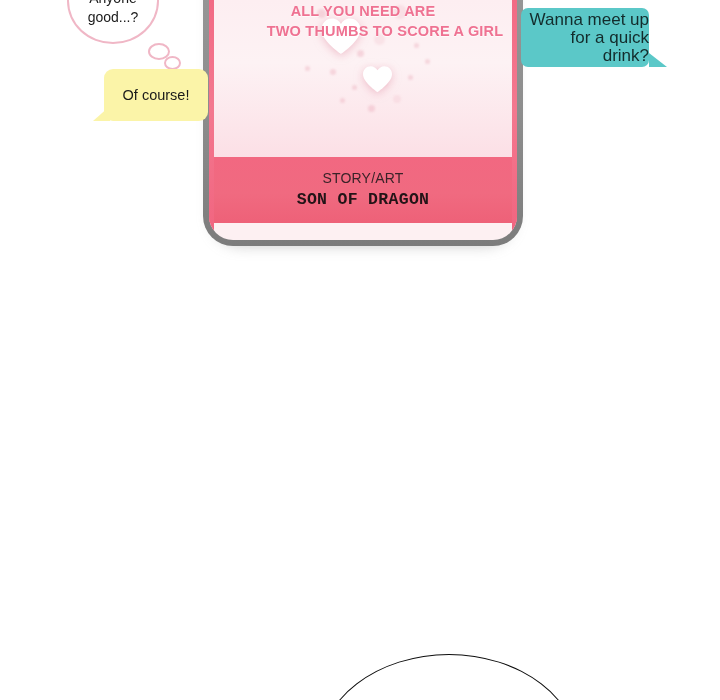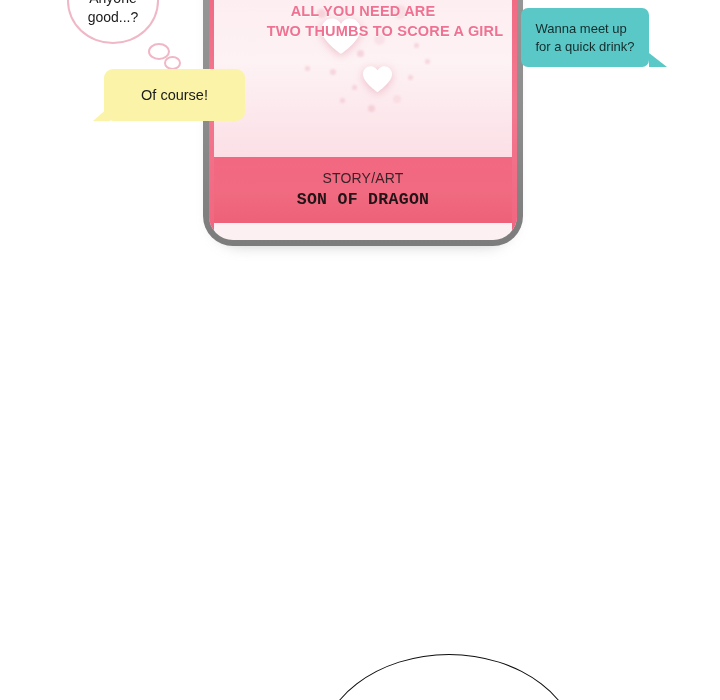--- a/index.html
+++ b/index.html
@@ -177,21 +177,21 @@
     z-index: 20;
   }
   .thought-dot.d1 { left: 148px; top: 43px; width: 18px; height: 13px; }
   .thought-dot.d2 { left: 164px; top: 56px; width: 13px; height: 10px; }
 
   
   .bubble-yellow {
     position: absolute;
     left: 104px;
     top: 69px;
-    width: 141px;
+    width: 104px;
     height: 52px;
     background: #fbf4a8;
     border-radius: 9px;
     z-index: 22;
     display: flex;
     align-items: center;
     justify-content: center;
   }
   .bubble-yellow .txt {
     color: #1a1a1a;
@@ -218,23 +218,23 @@
     height: 59px;
     background: #5bc8c8;
     border-radius: 7px;
     z-index: 22;
     display: flex;
     align-items: center;
     justify-content: center;
   }
   .bubble-cyan .txt {
     color: #132c2c;
-    font-size: 13px;
+    font-size: 17px;
     line-height: 18px;
-    text-align: left;
+    text-align: right;
     white-space: pre-line;
   }
   .bubble-cyan .tail {
     position: absolute;
     right: -18px;
     bottom: 0px;
     width: 0; height: 0;
     border-style: solid;
     border-width: 14px 0 0 18px;
     border-color: transparent transparent transparent #5bc8c8;

